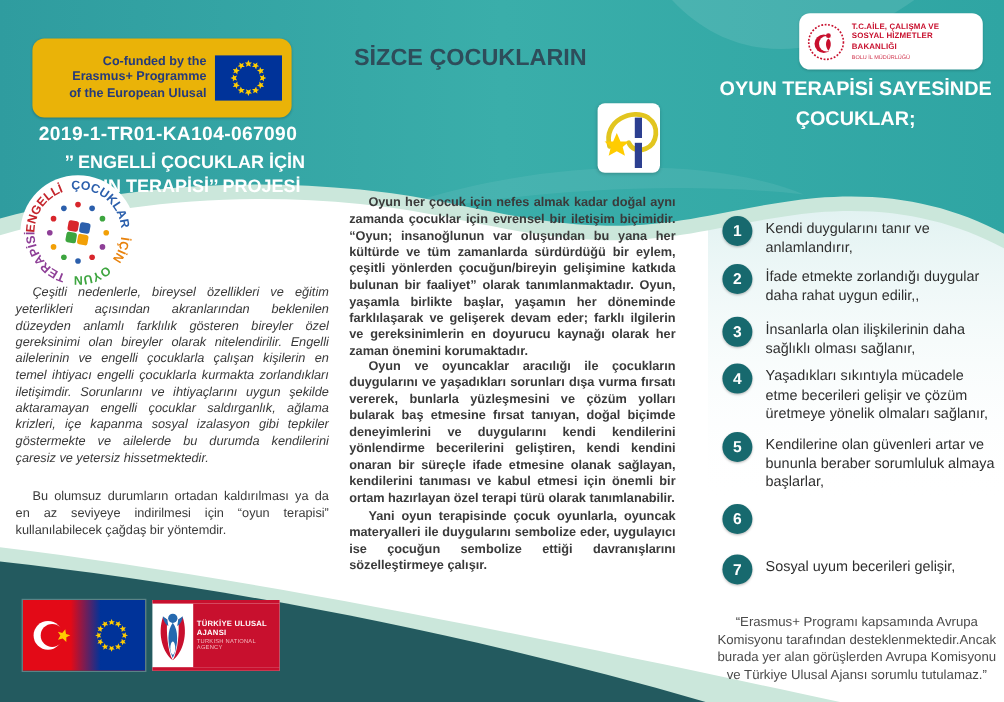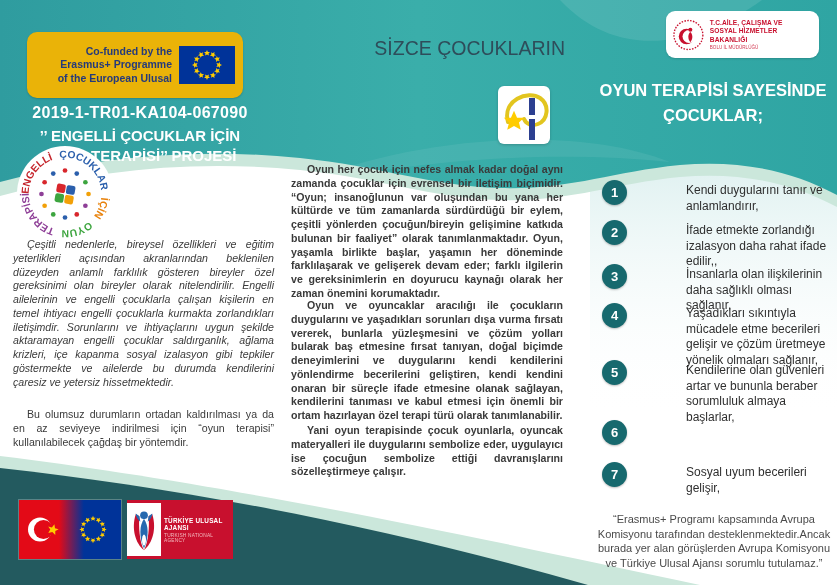--- a/index.html
+++ b/index.html
@@ -10,56 +10,56 @@
   }
   .bg{position:absolute;left:0;top:0;}
   .abs{position:absolute;}
 
   
   .eu-box{left:27px;top:32px;width:216px;height:66px;background:#eab308;border-radius:10px;
     display:flex;align-items:center;justify-content:flex-end;gap:7px;padding:4px 8px;box-sizing:border-box;
     box-shadow:0 1px 2px rgba(0,0,0,.18);}
   .eu-text{color:#253a7b;font-size:10.5px;font-weight:bold;text-align:right;line-height:1.3;}
   .proj-code{left:0;top:104px;width:280px;text-align:center;color:#fff;font-weight:bold;font-size:16px;letter-spacing:.3px;}
-  .proj-title{left:0;top:126px;width:280px;text-align:center;color:#fff;font-weight:bold;font-size:15px;line-height:1.35;}
+  .proj-title{left:0;top:126px;width:280px;text-align:center;color:#fff;font-weight:bold;font-size:15px;line-height:1.35;padding-left:14px;}
   .badge{left:16px;top:145px;width:98px;height:98px;}
   .body-text{font-size:10.6px;color:#3a3a3a;line-height:1.3;text-align:justify;}
   .para-left1{left:13px;top:238px;width:261px;text-indent:14px;font-style:italic;}
   .para-left2{left:13px;top:408px;width:261px;text-indent:14px;}
   .flag-combo{left:19px;top:500px;width:102px;height:59px;box-shadow:0 0 0 1px rgba(255,255,255,.25);}
   .tua-logo{left:127px;top:500px;width:106px;height:59px;background:#fff;display:flex;box-sizing:border-box;
     border-top:3px solid #c8102e;border-bottom:3px solid #c8102e;}
   .tua-left{width:34px;display:flex;align-items:center;justify-content:center;}
   .tua-right{flex:1;background:#c8102e;display:flex;flex-direction:column;justify-content:center;padding:2px 3px;}
   .tua-line1{color:#fff;font-size:6.4px;font-weight:bold;letter-spacing:.2px;}
   .tua-line2{color:#f3b9bf;font-size:4.8px;margin-top:2px;letter-spacing:.2px;}
 
   
-  .mid-heading{left:295px;top:34px;width:270px;text-align:right;color:#2e4d5a;font-weight:normal;
+  .mid-heading{left:295px;top:34px;width:270px;text-align:left;color:#2e4d5a;font-weight:bold;
     font-size:19.5px;line-height:1.5;}
   .mid-logo{left:498px;top:86px;width:52px;height:58px;background:#fff;border-radius:6px;
     box-shadow:0 1px 3px rgba(0,0,0,.2);}
   .para-mid{left:291px;width:272px;text-indent:16px;font-weight:bold;}
   .para-mid1{top:163px;}
   .para-mid2{top:299px;}
   .para-mid3{top:424px;}
 
   
   .ministry-box{left:666px;top:11px;width:153px;height:47px;background:#fff;border-radius:9px;
     display:flex;align-items:center;gap:5px;padding:4px 6px;box-sizing:border-box;box-shadow:0 1px 2px rgba(0,0,0,.15);}
   .ministry-text{display:flex;flex-direction:column;}
   .ministry-line{color:#c8102e;font-weight:bold;font-size:6.6px;line-height:1.25;letter-spacing:.1px;}
   .ministry-sub{color:#c8102e;font-size:4.6px;margin-top:1px;opacity:.85;}
   .right-heading{left:598px;top:62px;width:230px;text-align:center;color:#fff;font-weight:bold;
-    font-size:16.5px;line-height:1.5;margin-top:16px;}
+    font-size:16.5px;line-height:1.5;}
   .item{left:602px;width:230px;display:flex;gap:11px;align-items:flex-start;}
   .item-num{flex:0 0 25px;width:25px;height:25px;border-radius:50%;background:#17696e;color:#fff;
     font-weight:bold;font-size:13px;display:flex;align-items:center;justify-content:center;
     box-shadow:0 1px 2px rgba(0,0,0,.25);}
-  .item-text{font-size:12px;color:#2f2f2f;line-height:1.3;padding-top:3px;margin-left:48px;}
+  .item-text{font-size:12px;color:#2f2f2f;line-height:1.3;padding-top:3px;}
   .i1{top:180px}.i2{top:220px}.i3{top:264px}.i4{top:303px}.i5{top:360px}.i6{top:420px}.i7{top:462px}
   .quote{left:596px;top:512px;width:236px;text-align:center;font-size:11px;color:#4a4a4a;line-height:1.33;}
 </style>
 </head>
 <body>
 
 <div class="page">
 
   <svg class="bg" width="837" height="585" viewBox="0 0 837 585">
     <defs>
@@ -243,21 +243,21 @@
     <div>OYUN TERAPİSİ SAYESİNDE</div>
     <div>ÇOCUKLAR;</div>
   </div>
 
   <div class="abs item i1">
     <div class="item-num">1</div>
     <div class="item-text">Kendi duygularını tanır ve anlamlandırır,</div>
   </div>
   <div class="abs item i2">
     <div class="item-num">2</div>
-    <div class="item-text">İfade etmekte zorlandığı izalasyon daha rahat ifade edilir,,</div>
+    <div class="item-text">İfade etmekte zorlandığı duygular daha rahat uygun edilir,,</div>
   </div>
   <div class="abs item i3">
     <div class="item-num">3</div>
     <div class="item-text">İnsanlarla olan ilişkilerinin daha sağlıklı olması sağlanır,</div>
   </div>
   <div class="abs item i4">
     <div class="item-num">4</div>
     <div class="item-text">Yaşadıkları sıkıntıyla mücadele etme becerileri gelişir ve çözüm üretmeye yönelik olmaları sağlanır,</div>
   </div>
   <div class="abs item i5">

